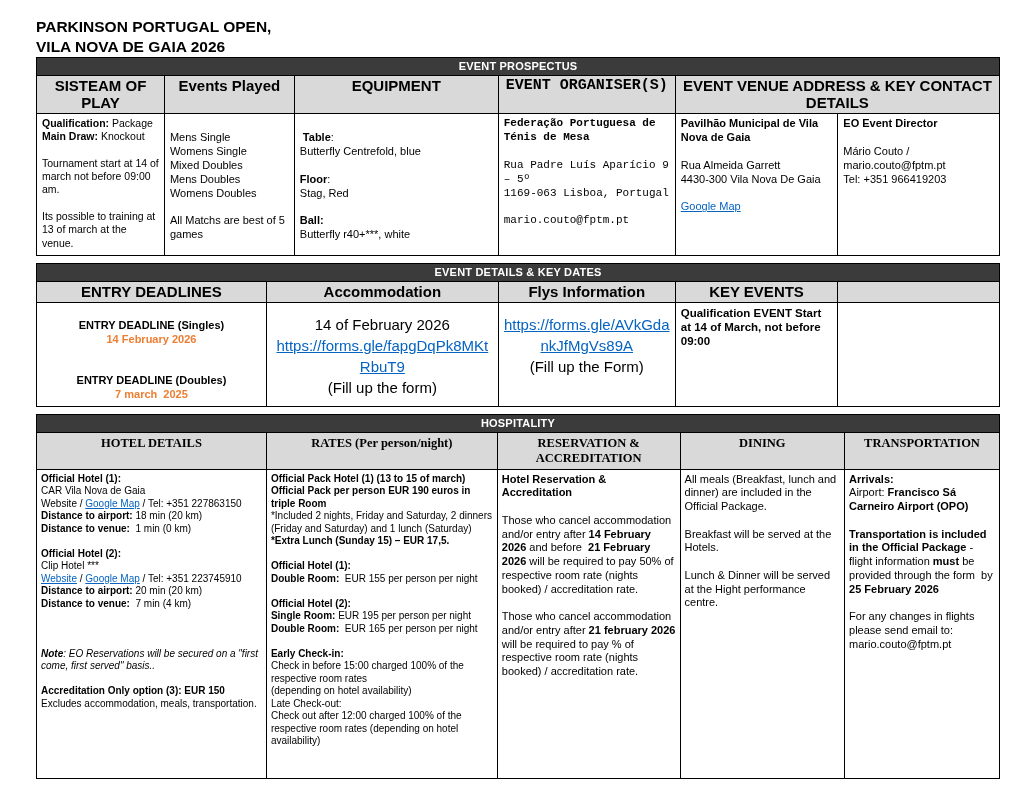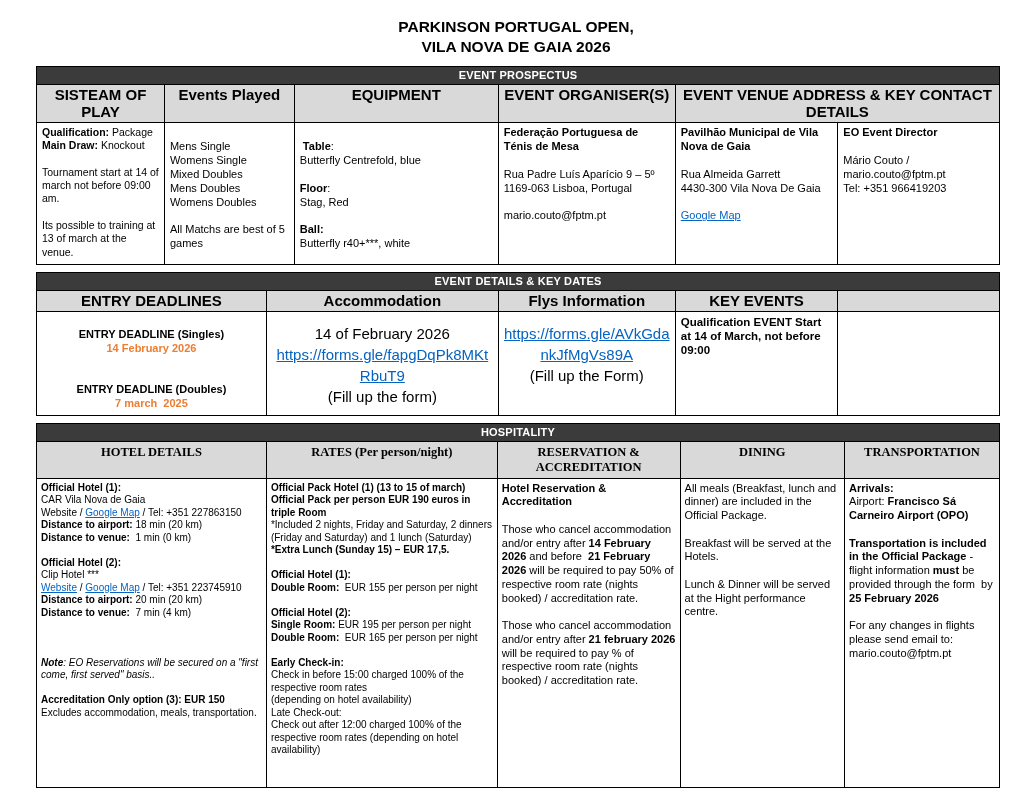--- a/index.html
+++ b/index.html
@@ -5,21 +5,21 @@
   * { margin:0; padding:0; box-sizing:border-box; }
   html,body { background:#ffffff; }
   body {
     width:1024px; height:791px;
     font-family:"Liberation Sans", sans-serif;
     color:#000;
   }
   .page { width:1024px; height:791px; padding:17px 24px 0 36px; background:#fff; overflow:hidden; }
 
   
-  .doc-title { text-align:center; padding-right:4px; margin-bottom:9px; }
+  .doc-title { text-align:left; padding-right:4px; }
   .t-bold { font-size:15.5px; font-weight:bold; line-height:1.28; }
   .t-sub  { font-size:15.5px; line-height:1.28; }
 
   
   .tbl { border:1.5px solid #000; margin-bottom:7px; background:#fff; }
   .bar {
     background:#3B3B3B; color:#fff; font-weight:bold; font-size:11px;
     text-align:center; padding:2px 0 3px; border-bottom:1px solid #000;
     letter-spacing:0.2px;
   }
@@ -36,21 +36,21 @@
   }
   .bc:last-child { border-right:none; }
   .ln { min-height:1em; white-space:pre-wrap; }
   .b { font-weight:bold; }
   .i { font-style:italic; }
   .lnk { color:#0563C1; text-decoration:underline; cursor:pointer; word-break:break-all; }
   .org { color:#ED7D31; }
 
   
   .t1 .c1 { width:13.3%; } .t1 .c2 { width:13.5%; } .t1 .c3 { width:21.2%; }
-  .t1 .c4 { width:18.4%; } .t1 .c5 { width:16.9%; } .t1 .c6 { width:16.7%; }
+  .t1 .c4 { width:18.4%;font-family:Liberation Mono, monospace; } .t1 .c5 { width:16.9%; } .t1 .c6 { width:16.7%; }
   .t1 .c56 { width:33.6%; }
   .t1 .brow { height:141px; }
   .t1 .bc.sm { font-size:10.5px; }
 
   
   .t2 .c1 { width:23.9%; } .t2 .c2 { width:24.1%; } .t2 .c3 { width:18.4%; }
   .t2 .c4 { width:16.9%; } .t2 .c5 { width:16.7%; }
   .t2 .brow { height:103px; }
   .t2 .bc { line-height:1.25; }
   .cell-center { text-align:center; }

